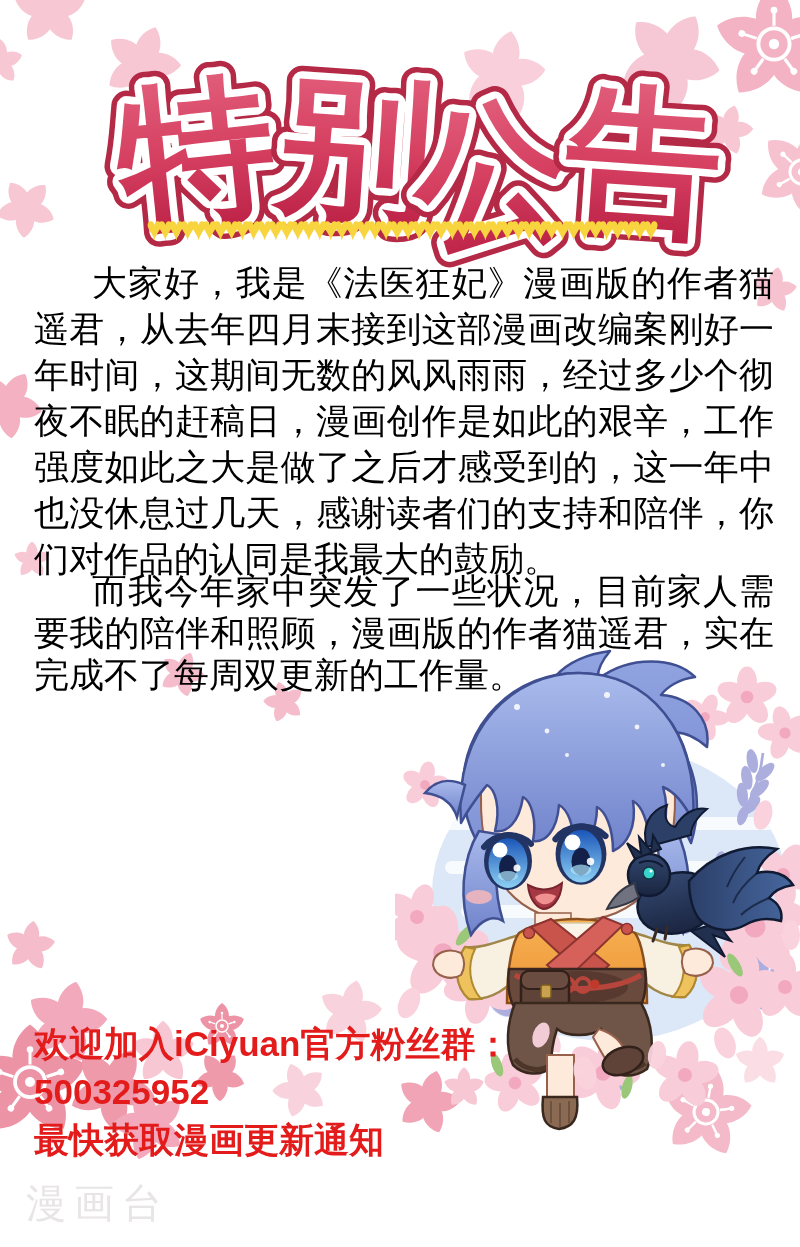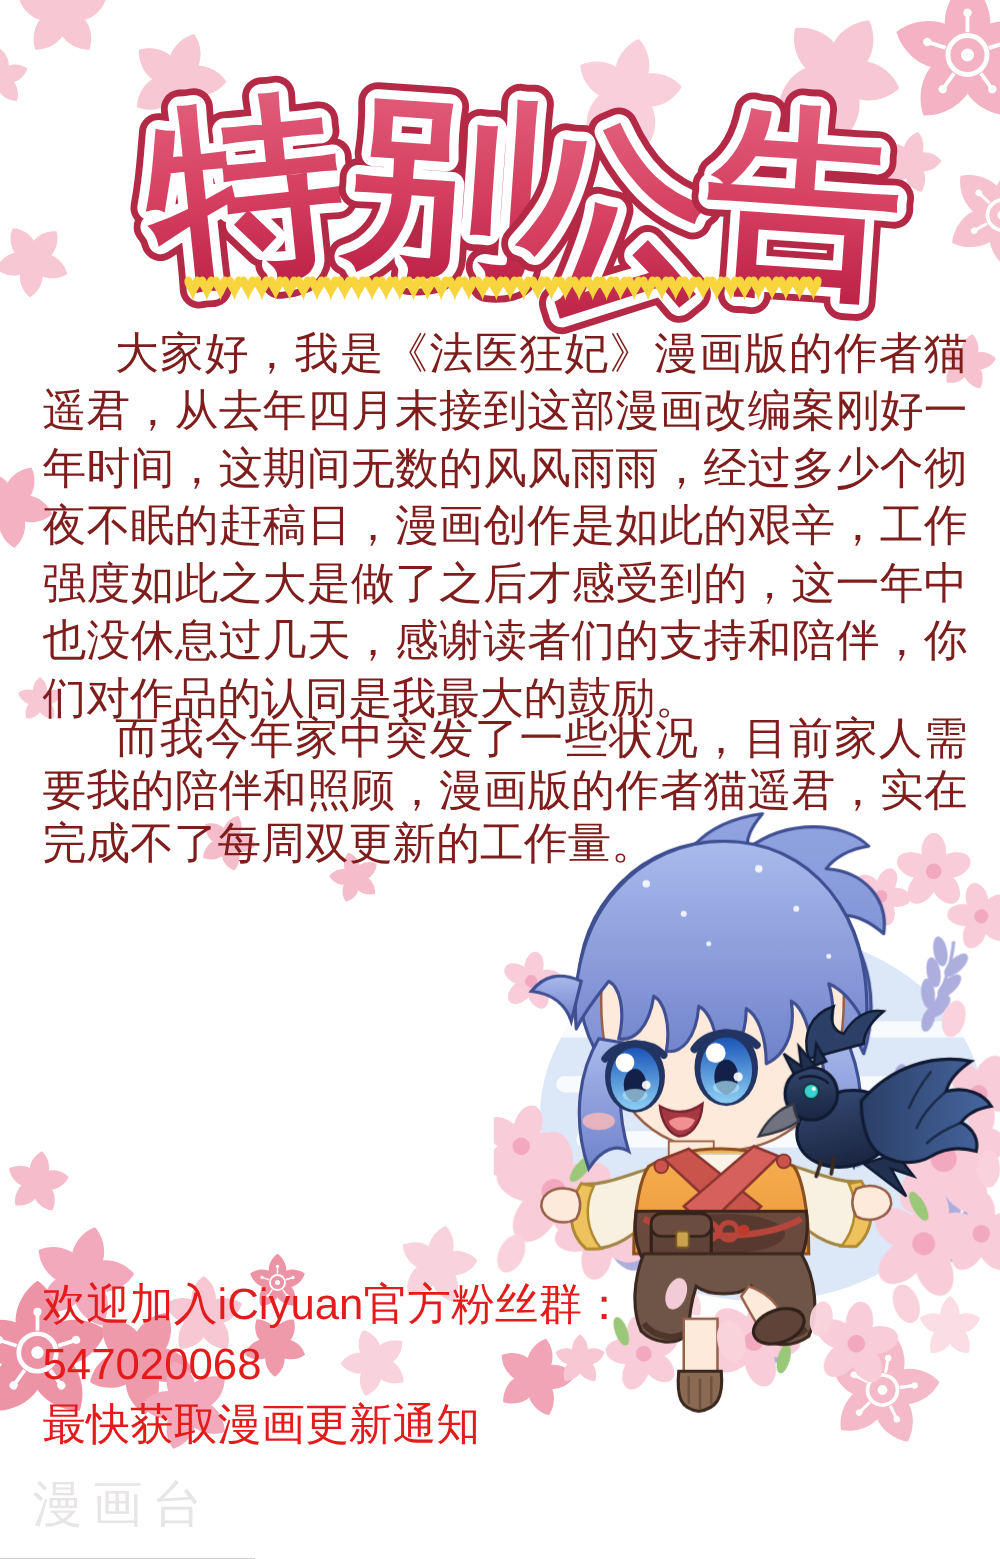--- a/index.html
+++ b/index.html
@@ -25,31 +25,31 @@
   
   .hearts {
     position:absolute; left:0; top:212px; width:800px; height:34px; z-index:3;
     color:#f8d43f; font-size:27px; letter-spacing:-5px; text-align:center;
     white-space:nowrap; overflow:hidden; transform:scaleY(1.25);
     transform-origin:center; line-height:34px;
   }
 
   
   .body-text {
-    position:absolute; z-index:4; color:#7f1d1d;
+    position:absolute; z-index:4; color:#000000;
     font-size:35px; line-height:46px; text-align:justify;
     text-indent:58px; letter-spacing:0px;
   }
   .p1 { left:34px; top:260px;  width:740px; }
   .p2 { left:34px; top:570px;  width:740px; line-height:42px; }
   .p3 { left:34px; top:722px;  width:412px; line-height:47px; }
 
   .red-block {
     position:absolute; left:34px; top:1020px; width:560px; z-index:4;
-    color:#e31b1b; font-size:35px; line-height:48px; font-weight:normal;
+    color:#e31b1b; font-size:35px; line-height:48px; font-weight:bold;
   }
   .red-block div { white-space:nowrap; }
 
   .watermark {
     position:absolute; left:26px; top:1176px; z-index:4;
     color:#e8e5e6; font-size:40px; letter-spacing:8px;
   }
 
   
   .chara-svg { position:absolute; left:395px; top:635px; z-index:2; }
@@ -166,21 +166,21 @@
     </g>
   </svg>
 
   <div class="hearts">♥♥♥♥♥♥♥♥♥♥♥♥♥♥♥♥♥♥♥♥♥♥♥♥♥♥♥♥♥♥♥♥♥♥♥♥♥♥♥♥♥♥♥♥♥♥</div>
 
   <div class="body-text p1">大家好，我是《法医狂妃》漫画版的作者猫遥君，从去年四月末接到这部漫画改编案刚好一年时间，这期间无数的风风雨雨，经过多少个彻夜不眠的赶稿日，漫画创作是如此的艰辛，工作强度如此之大是做了之后才感受到的，这一年中也没休息过几天，感谢读者们的支持和陪伴，你们对作品的认同是我最大的鼓励。</div>
   <div class="body-text p2">而我今年家中突发了一些状况，目前家人需要我的陪伴和照顾，漫画版的作者猫遥君，实在完成不了每周双更新的工作量。</div>
 
   <div class="red-block">
     <div>欢迎加入iCiyuan官方粉丝群：</div>
-    <div>547020068</div>
+    <div>500325952</div>
     <div>最快获取漫画更新通知</div>
   </div>
 
   <div class="watermark">漫画台</div>
 
   <svg class="chara-svg" width="405" height="510" viewBox="0 0 405 510">
     <defs>
       <linearGradient id="hairGrad" x1="0" y1="0" x2="0" y2="1">
         <stop offset="0" stop-color="#a9baec"></stop>
           <stop offset="1" stop-color="#7083cb"></stop>

